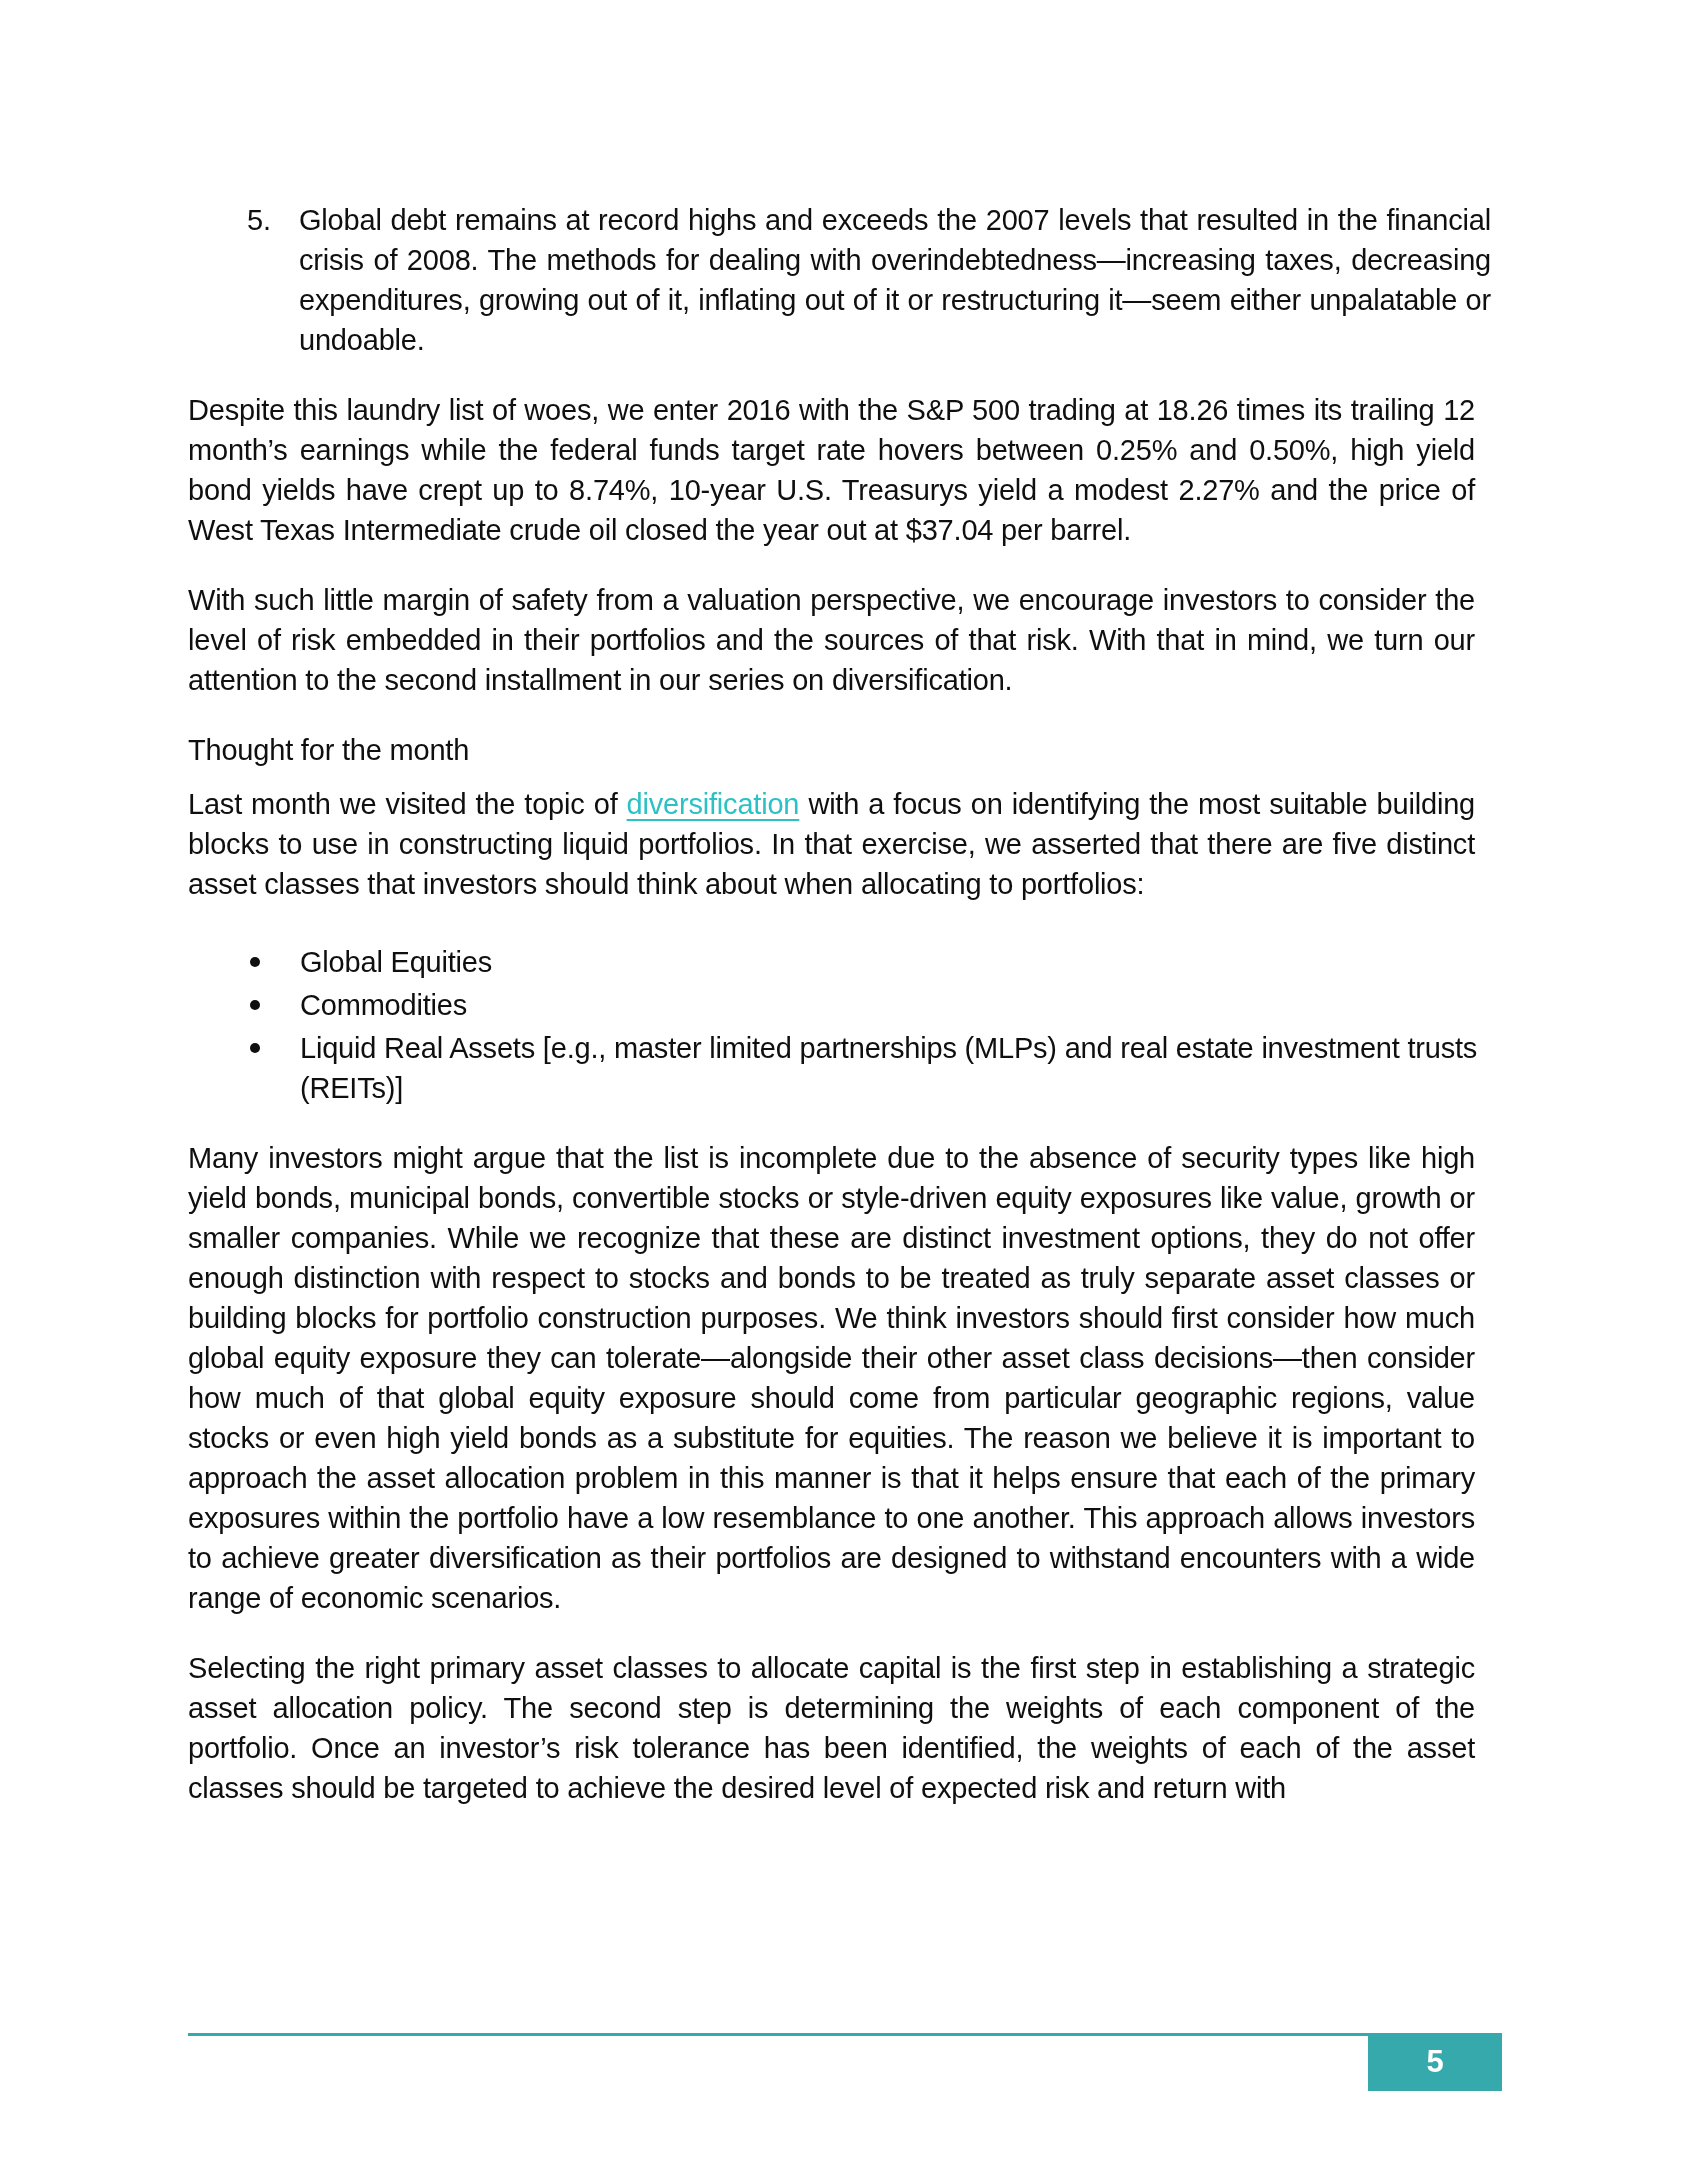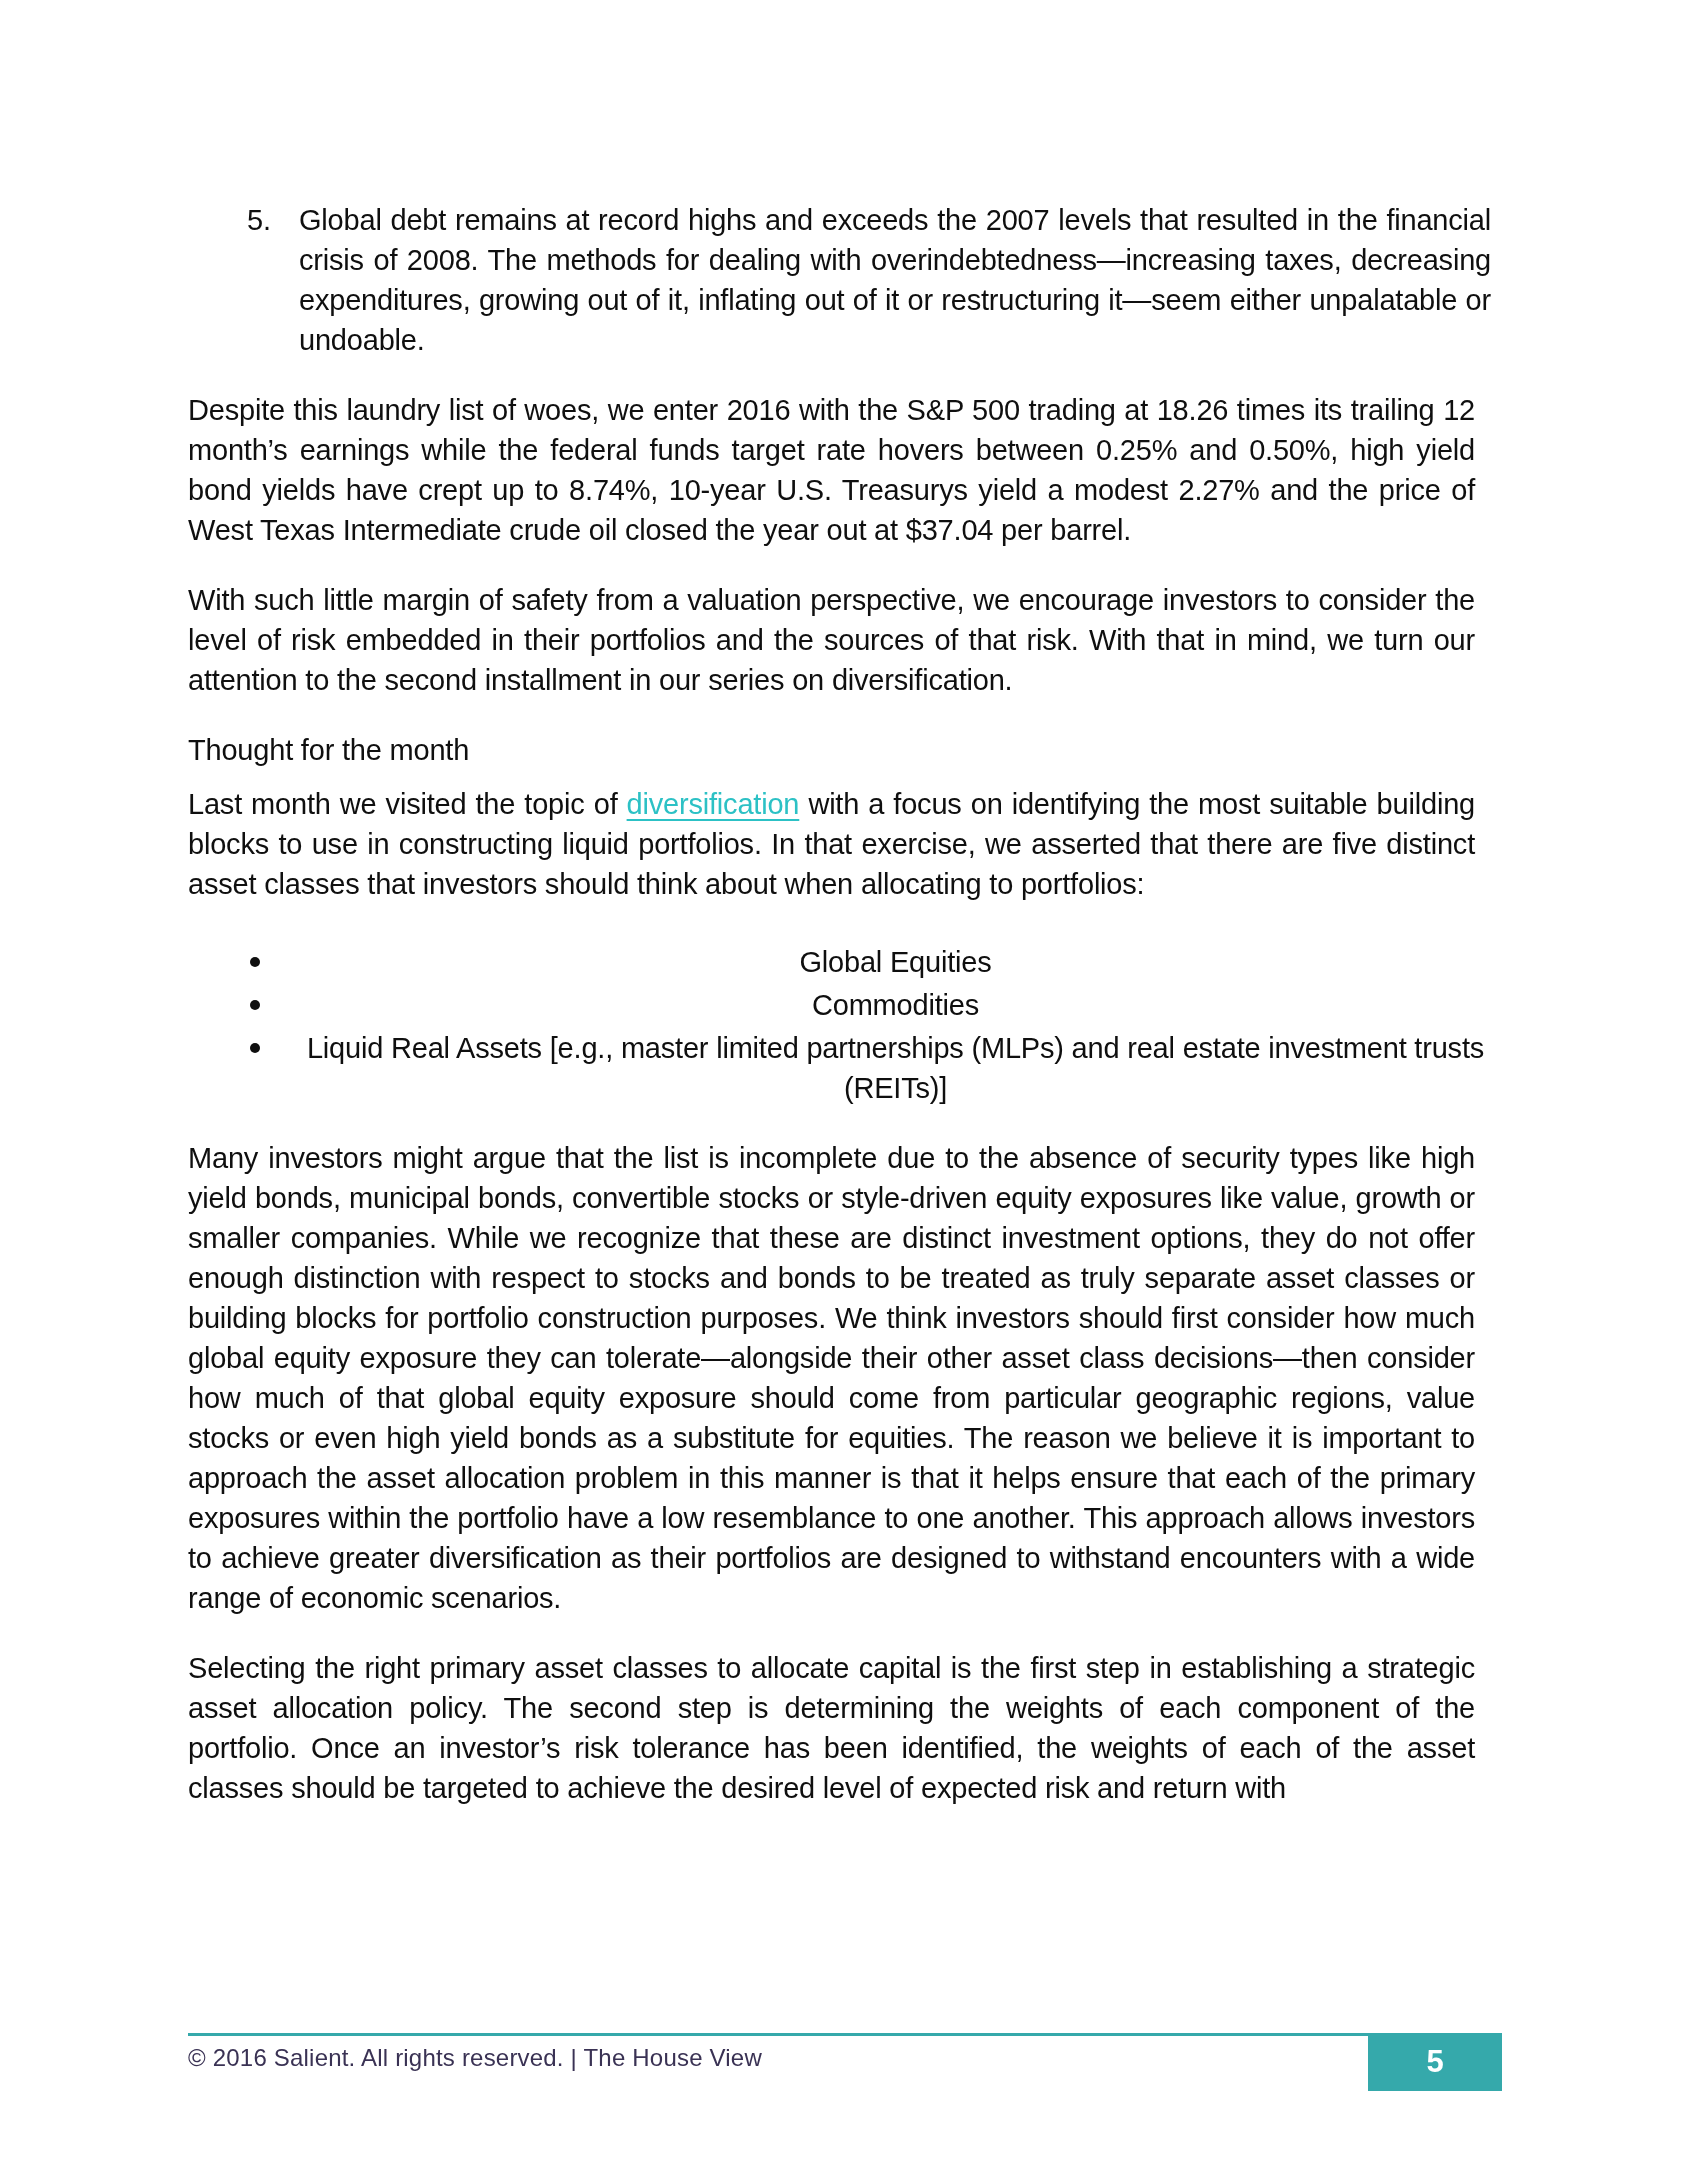--- a/index.html
+++ b/index.html
@@ -61,21 +61,21 @@
     list-style: none;
     margin: 38px 0 30px 0;
     padding: 0 0 0 112px;
     font-size: 29px;
     line-height: 40px;
     letter-spacing: -0.2px;
   }
   ul.assets li {
     position: relative;
     margin-bottom: 3px;
-    text-align: center;
+    text-align: left;
   }
   ul.assets li::before {
     content: "";
     position: absolute;
     left: -50px;
     top: 15px;
     width: 10px;
     height: 10px;
     border-radius: 50%;
     background: #0f0f0f;
@@ -151,18 +151,17 @@
     </ul>
 
     <p>Many investors might argue that the list is incomplete due to the absence of security types like high yield bonds, municipal bonds, convertible stocks or style-driven equity exposures like value, growth or smaller companies. While we recognize that these are distinct investment options, they do not offer enough distinction with respect to stocks and bonds to be treated as truly separate asset classes or building blocks for portfolio construction purposes. We think investors should first consider how much global equity exposure they can tolerate—alongside their other asset class decisions—then consider how much of that global equity exposure should come from particular geographic regions, value stocks or even high yield bonds as a substitute for equities. The reason we believe it is important to approach the asset allocation problem in this manner is that it helps ensure that each of the primary exposures within the portfolio have a low resemblance to one another. This approach allows investors to achieve greater diversification as their portfolios are designed to withstand encounters with a wide range of economic scenarios.</p>
 
     <p>Selecting the right primary asset classes to allocate capital is the first step in establishing a strategic asset allocation policy. The second step is determining the weights of each component of the portfolio. Once an investor’s risk tolerance has been identified, the weights of each of the asset classes should be targeted to achieve the desired level of expected risk and return with</p>
 
   </div>
 
   <div class="footer-rule"></div>
 
-  <div class="footer-text">© 2016 Salient. All rights reserved. | The House View</div>
 
   <div class="page-box">5</div>
 
 </div>
 
 
 </body></html>

